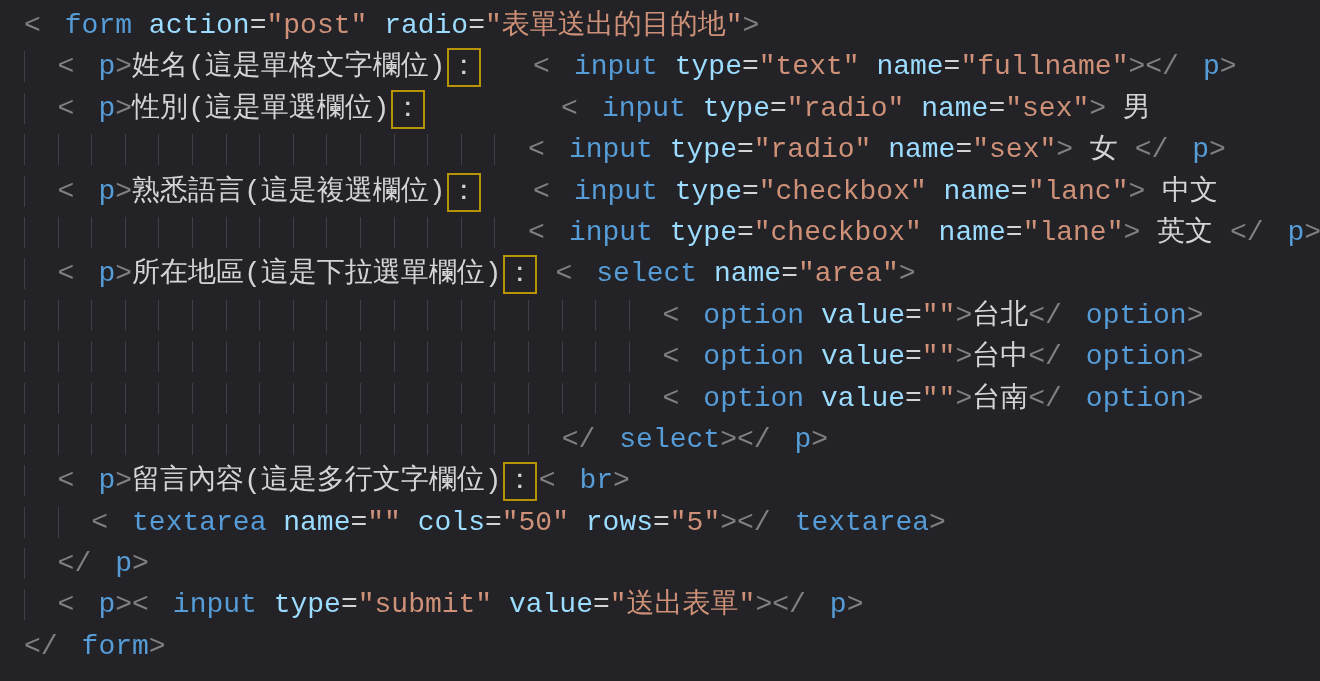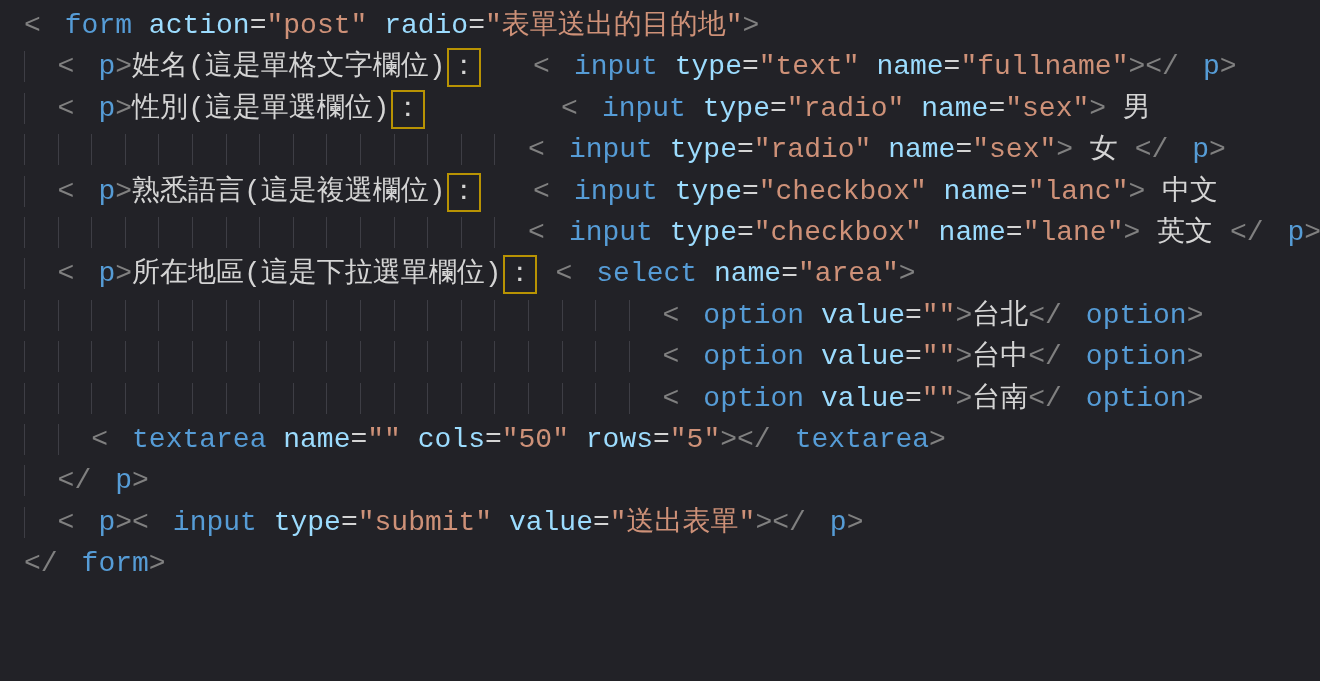--- a/index.html
+++ b/index.html
@@ -58,17 +58,19 @@
     <div class="line"><span class="c-pu">&lt;</span><span class="c-tag">form</span><span class="c-txt"> </span><span class="c-att">action</span><span class="c-eq">=</span><span class="c-str">"post"</span><span class="c-txt"> </span><span class="c-att">radio</span><span class="c-eq">=</span><span class="c-str">"表單送出的目的地"</span><span class="c-pu">&gt;</span></div>
     <div class="line"><span class="ind">  </span><span class="c-pu">&lt;</span><span class="c-tag">p</span><span class="c-pu">&gt;</span><span class="c-txt">姓名(這是單格文字欄位)</span><span class="c-box">：</span><span class="c-txt">   </span><span class="c-pu">&lt;</span><span class="c-tag">input</span><span class="c-txt"> </span><span class="c-att">type</span><span class="c-eq">=</span><span class="c-str">"text"</span><span class="c-txt"> </span><span class="c-att">name</span><span class="c-eq">=</span><span class="c-str">"fullname"</span><span class="c-pu">&gt;</span><span class="c-pu">&lt;/</span><span class="c-tag">p</span><span class="c-pu">&gt;</span></div>
     <div class="line"><span class="ind">  </span><span class="c-pu">&lt;</span><span class="c-tag">p</span><span class="c-pu">&gt;</span><span class="c-txt">性別(這是單選欄位)</span><span class="c-box">：</span><span class="c-txt">        </span><span class="c-pu">&lt;</span><span class="c-tag">input</span><span class="c-txt"> </span><span class="c-att">type</span><span class="c-eq">=</span><span class="c-str">"radio"</span><span class="c-txt"> </span><span class="c-att">name</span><span class="c-eq">=</span><span class="c-str">"sex"</span><span class="c-pu">&gt;</span><span class="c-txt"> 男</span></div>
     <div class="line"><span class="ind">                              </span><span class="c-pu">&lt;</span><span class="c-tag">input</span><span class="c-txt"> </span><span class="c-att">type</span><span class="c-eq">=</span><span class="c-str">"radio"</span><span class="c-txt"> </span><span class="c-att">name</span><span class="c-eq">=</span><span class="c-str">"sex"</span><span class="c-pu">&gt;</span><span class="c-txt"> 女 </span><span class="c-pu">&lt;/</span><span class="c-tag">p</span><span class="c-pu">&gt;</span></div>
     <div class="line"><span class="ind">  </span><span class="c-pu">&lt;</span><span class="c-tag">p</span><span class="c-pu">&gt;</span><span class="c-txt">熟悉語言(這是複選欄位)</span><span class="c-box">：</span><span class="c-txt">   </span><span class="c-pu">&lt;</span><span class="c-tag">input</span><span class="c-txt"> </span><span class="c-att">type</span><span class="c-eq">=</span><span class="c-str">"checkbox"</span><span class="c-txt"> </span><span class="c-att">name</span><span class="c-eq">=</span><span class="c-str">"lanc"</span><span class="c-pu">&gt;</span><span class="c-txt"> 中文</span></div>
     <div class="line"><span class="ind">                              </span><span class="c-pu">&lt;</span><span class="c-tag">input</span><span class="c-txt"> </span><span class="c-att">type</span><span class="c-eq">=</span><span class="c-str">"checkbox"</span><span class="c-txt"> </span><span class="c-att">name</span><span class="c-eq">=</span><span class="c-str">"lane"</span><span class="c-pu">&gt;</span><span class="c-txt"> 英文 </span><span class="c-pu">&lt;/</span><span class="c-tag">p</span><span class="c-pu">&gt;</span></div>
     <div class="line"><span class="ind">  </span><span class="c-pu">&lt;</span><span class="c-tag">p</span><span class="c-pu">&gt;</span><span class="c-txt">所在地區(這是下拉選單欄位)</span><span class="c-box">：</span><span class="c-txt"> </span><span class="c-pu">&lt;</span><span class="c-tag">select</span><span class="c-txt"> </span><span class="c-att">name</span><span class="c-eq">=</span><span class="c-str">"area"</span><span class="c-pu">&gt;</span></div>
     <div class="line"><span class="ind">                                      </span><span class="c-pu">&lt;</span><span class="c-tag">option</span><span class="c-txt"> </span><span class="c-att">value</span><span class="c-eq">=</span><span class="c-str">""</span><span class="c-pu">&gt;</span><span class="c-txt">台北</span><span class="c-pu">&lt;/</span><span class="c-tag">option</span><span class="c-pu">&gt;</span></div>
     <div class="line"><span class="ind">                                      </span><span class="c-pu">&lt;</span><span class="c-tag">option</span><span class="c-txt"> </span><span class="c-att">value</span><span class="c-eq">=</span><span class="c-str">""</span><span class="c-pu">&gt;</span><span class="c-txt">台中</span><span class="c-pu">&lt;/</span><span class="c-tag">option</span><span class="c-pu">&gt;</span></div>
     <div class="line"><span class="ind">                                      </span><span class="c-pu">&lt;</span><span class="c-tag">option</span><span class="c-txt"> </span><span class="c-att">value</span><span class="c-eq">=</span><span class="c-str">""</span><span class="c-pu">&gt;</span><span class="c-txt">台南</span><span class="c-pu">&lt;/</span><span class="c-tag">option</span><span class="c-pu">&gt;</span></div>
+    <div class="line"><span class="ind">                                </span><span class="c-pu">&lt;/</span><span class="c-tag">select</span><span class="c-pu">&gt;</span><span class="c-pu">&lt;/</span><span class="c-tag">p</span><span class="c-pu">&gt;</span></div>
+    <div class="line"><span class="ind">  </span><span class="c-pu">&lt;</span><span class="c-tag">p</span><span class="c-pu">&gt;</span><span class="c-txt">留言內容(這是多行文字欄位)</span><span class="c-box">：</span><span class="c-pu">&lt;</span><span class="c-tag">br</span><span class="c-pu">&gt;</span></div>
     <div class="line"><span class="ind">    </span><span class="c-pu">&lt;</span><span class="c-tag">textarea</span><span class="c-txt"> </span><span class="c-att">name</span><span class="c-eq">=</span><span class="c-str">""</span><span class="c-txt"> </span><span class="c-att">cols</span><span class="c-eq">=</span><span class="c-str">"50"</span><span class="c-txt"> </span><span class="c-att">rows</span><span class="c-eq">=</span><span class="c-str">"5"</span><span class="c-pu">&gt;</span><span class="c-pu">&lt;/</span><span class="c-tag">textarea</span><span class="c-pu">&gt;</span></div>
     <div class="line"><span class="ind">  </span><span class="c-pu">&lt;/</span><span class="c-tag">p</span><span class="c-pu">&gt;</span></div>
     <div class="line"><span class="ind">  </span><span class="c-pu">&lt;</span><span class="c-tag">p</span><span class="c-pu">&gt;</span><span class="c-pu">&lt;</span><span class="c-tag">input</span><span class="c-txt"> </span><span class="c-att">type</span><span class="c-eq">=</span><span class="c-str">"submit"</span><span class="c-txt"> </span><span class="c-att">value</span><span class="c-eq">=</span><span class="c-str">"送出表單"</span><span class="c-pu">&gt;</span><span class="c-pu">&lt;/</span><span class="c-tag">p</span><span class="c-pu">&gt;</span></div>
     <div class="line"><span class="c-pu">&lt;/</span><span class="c-tag">form</span><span class="c-pu">&gt;</span></div>
   </div>
 
 </body></html>

